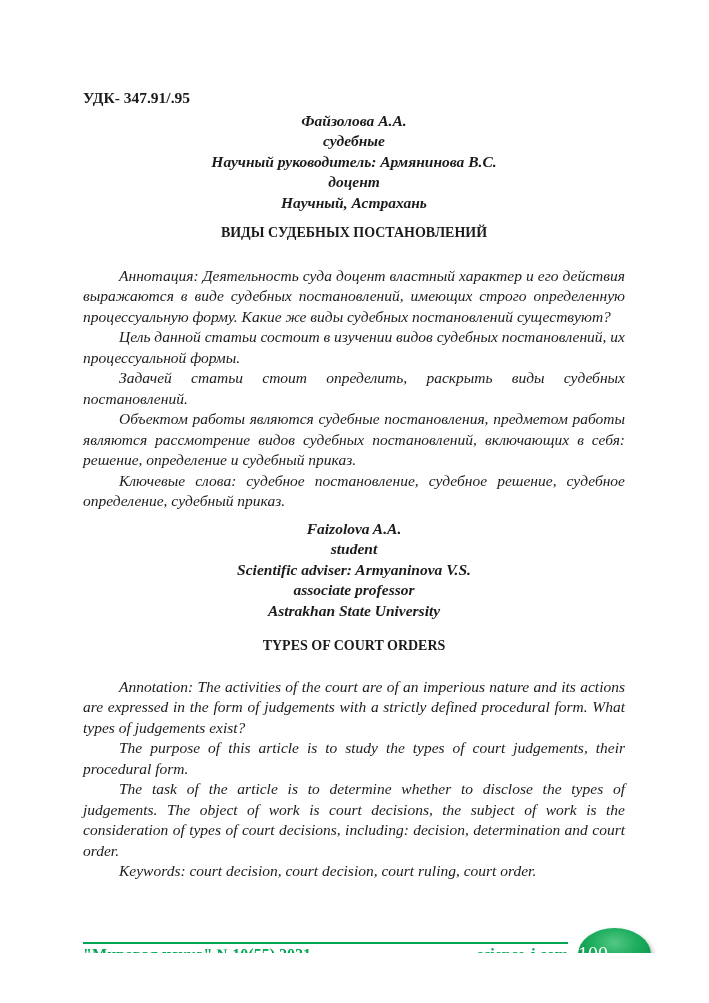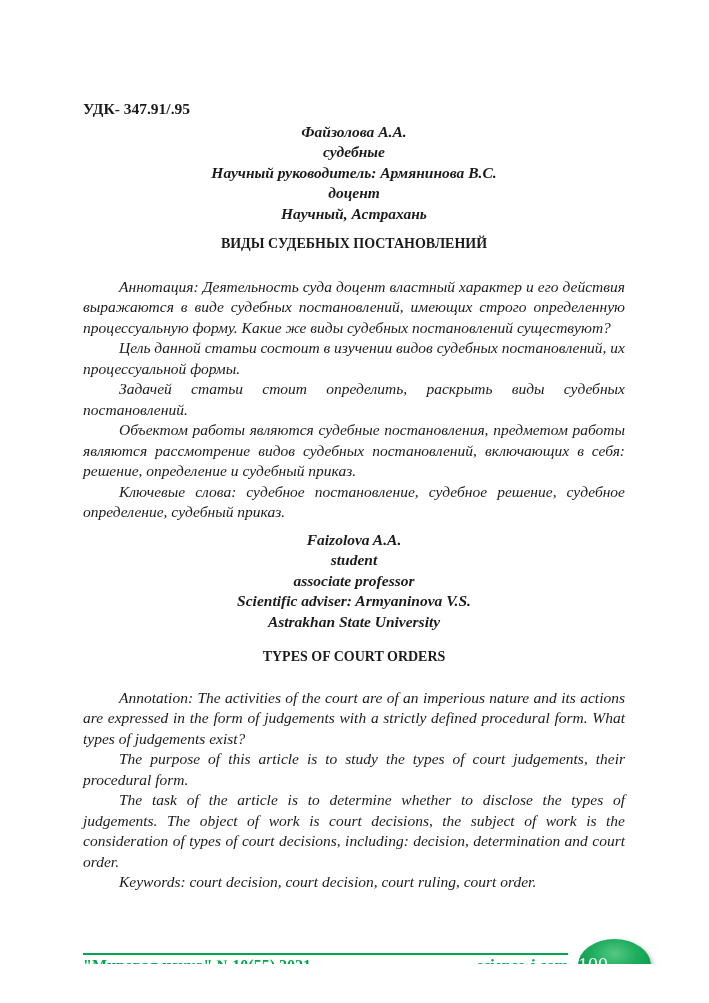--- a/index.html
+++ b/index.html
@@ -9,21 +9,21 @@
     background: #ffffff;
   }
   .page {
     position: relative;
     width: 709px;
     height: 949px;
     background: #ffffff;
     font-family: "Liberation Serif", "DejaVu Serif", serif;
     color: #1b1b1b;
     overflow: hidden;
-    margin: 15px auto;
+    margin: 4px auto;
   }
   .content {
     position: absolute;
     left: 83px;
     top: 84px;
     width: 542px;
   }
   .udc {
     font-weight: bold;
     font-size: 15.5px;
@@ -114,22 +114,22 @@
 
     <p class="body">Аннотация: Деятельность суда доцент властный характер и его действия выражаются в виде судебных постановлений, имеющих строго определенную процессуальную форму. Какие же виды судебных постановлений существуют?</p>
     <p class="body">Цель данной статьи состоит в изучении видов судебных постановлений, их процессуальной формы.</p>
     <p class="body">Задачей статьи стоит определить, раскрыть виды судебных постановлений.</p>
     <p class="body">Объектом работы являются судебные постановления, предметом работы являются рассмотрение видов судебных постановлений, включающих в себя: решение, определение и судебный приказ.</p>
     <p class="body">Ключевые слова: судебное постановление, судебное решение, судебное определение, судебный приказ.</p>
 
     <div class="authors authors-en">
       <div>Faizolova A.A.</div>
       <div>student</div>
+      <div>Scientific adviser: Armyaninova V.S.</div>
       <div>associate professor</div>
-      <div>Scientific adviser: Armyaninova V.S.</div>
       <div>Astrakhan State University</div>
     </div>
 
     <h2 class="doc-title doc-title-en">TYPES OF COURT ORDERS</h2>
 
     <p class="body">Annotation: The activities of the court are of an imperious nature and its actions are expressed in the form of judgements with a strictly defined procedural form. What types of judgements exist?</p>
     <p class="body">The purpose of this article is to study the types of court judgements, their procedural form.</p>
     <p class="body">The task of the article is to determine whether to disclose the types of judgements. The object of work is court decisions, the subject of work is the consideration of types of court decisions, including: decision, determination and court order.</p>
     <p class="body">Keywords: court decision, court decision, court ruling, court order.</p>
 

